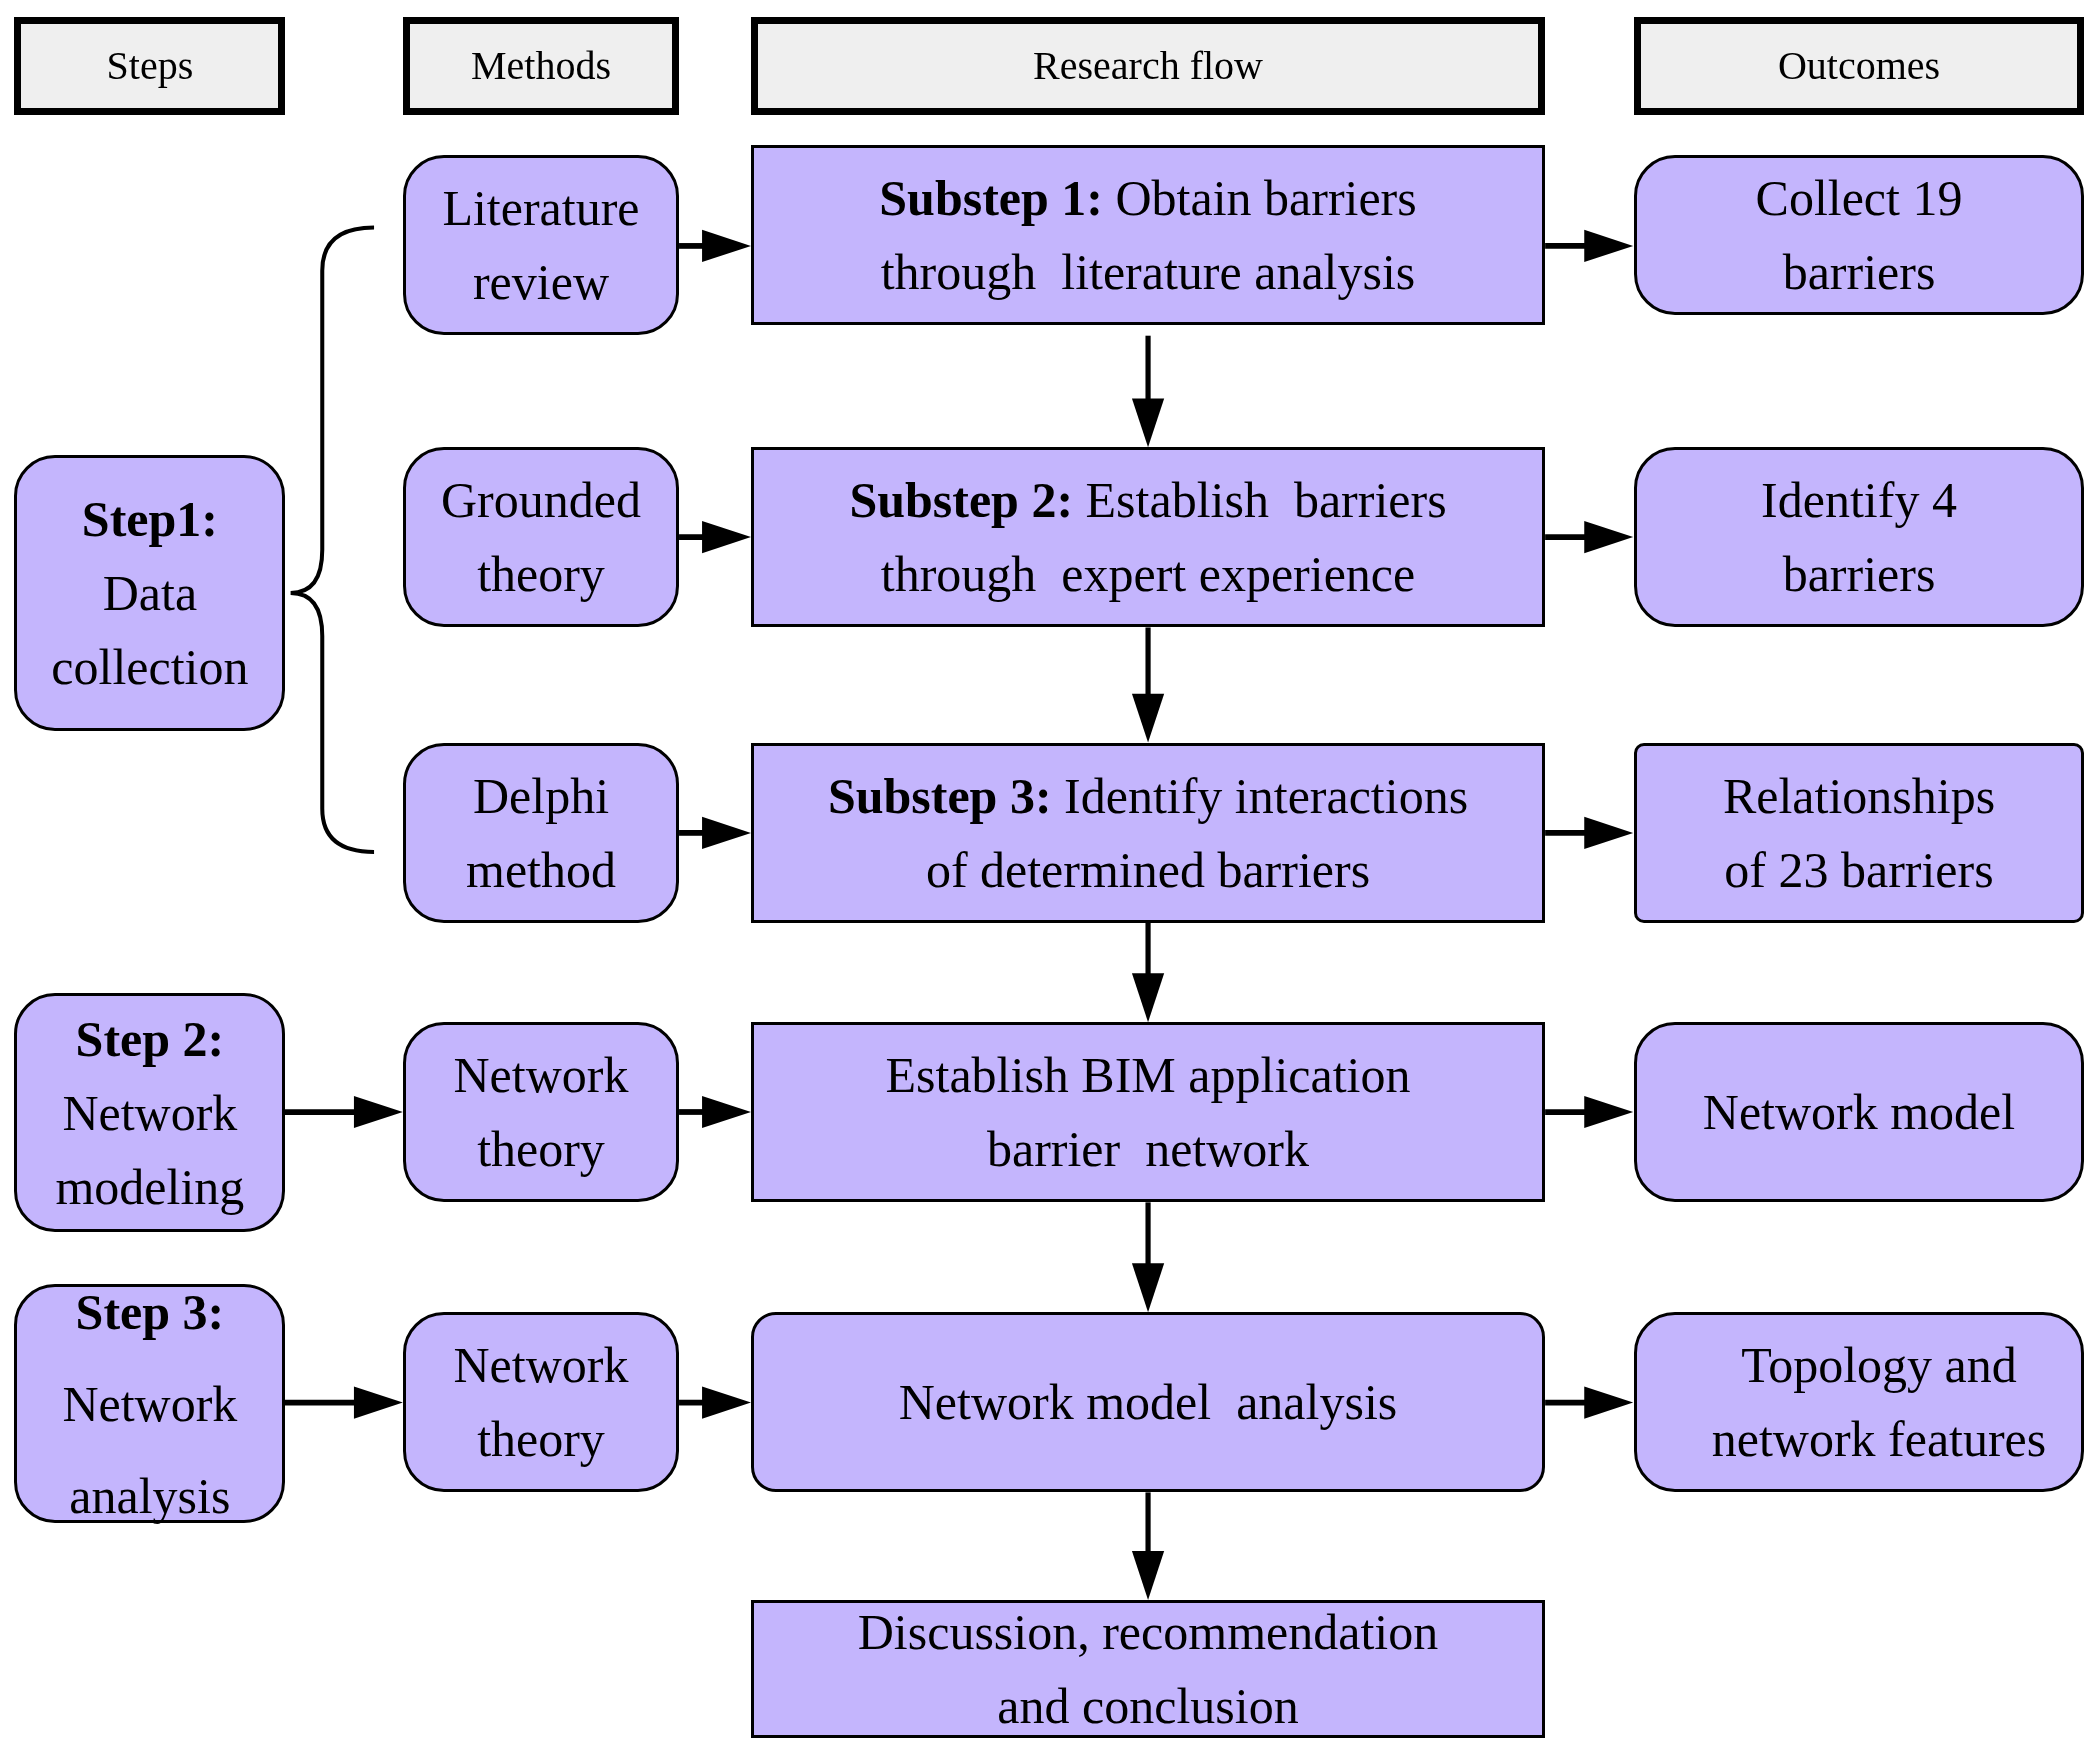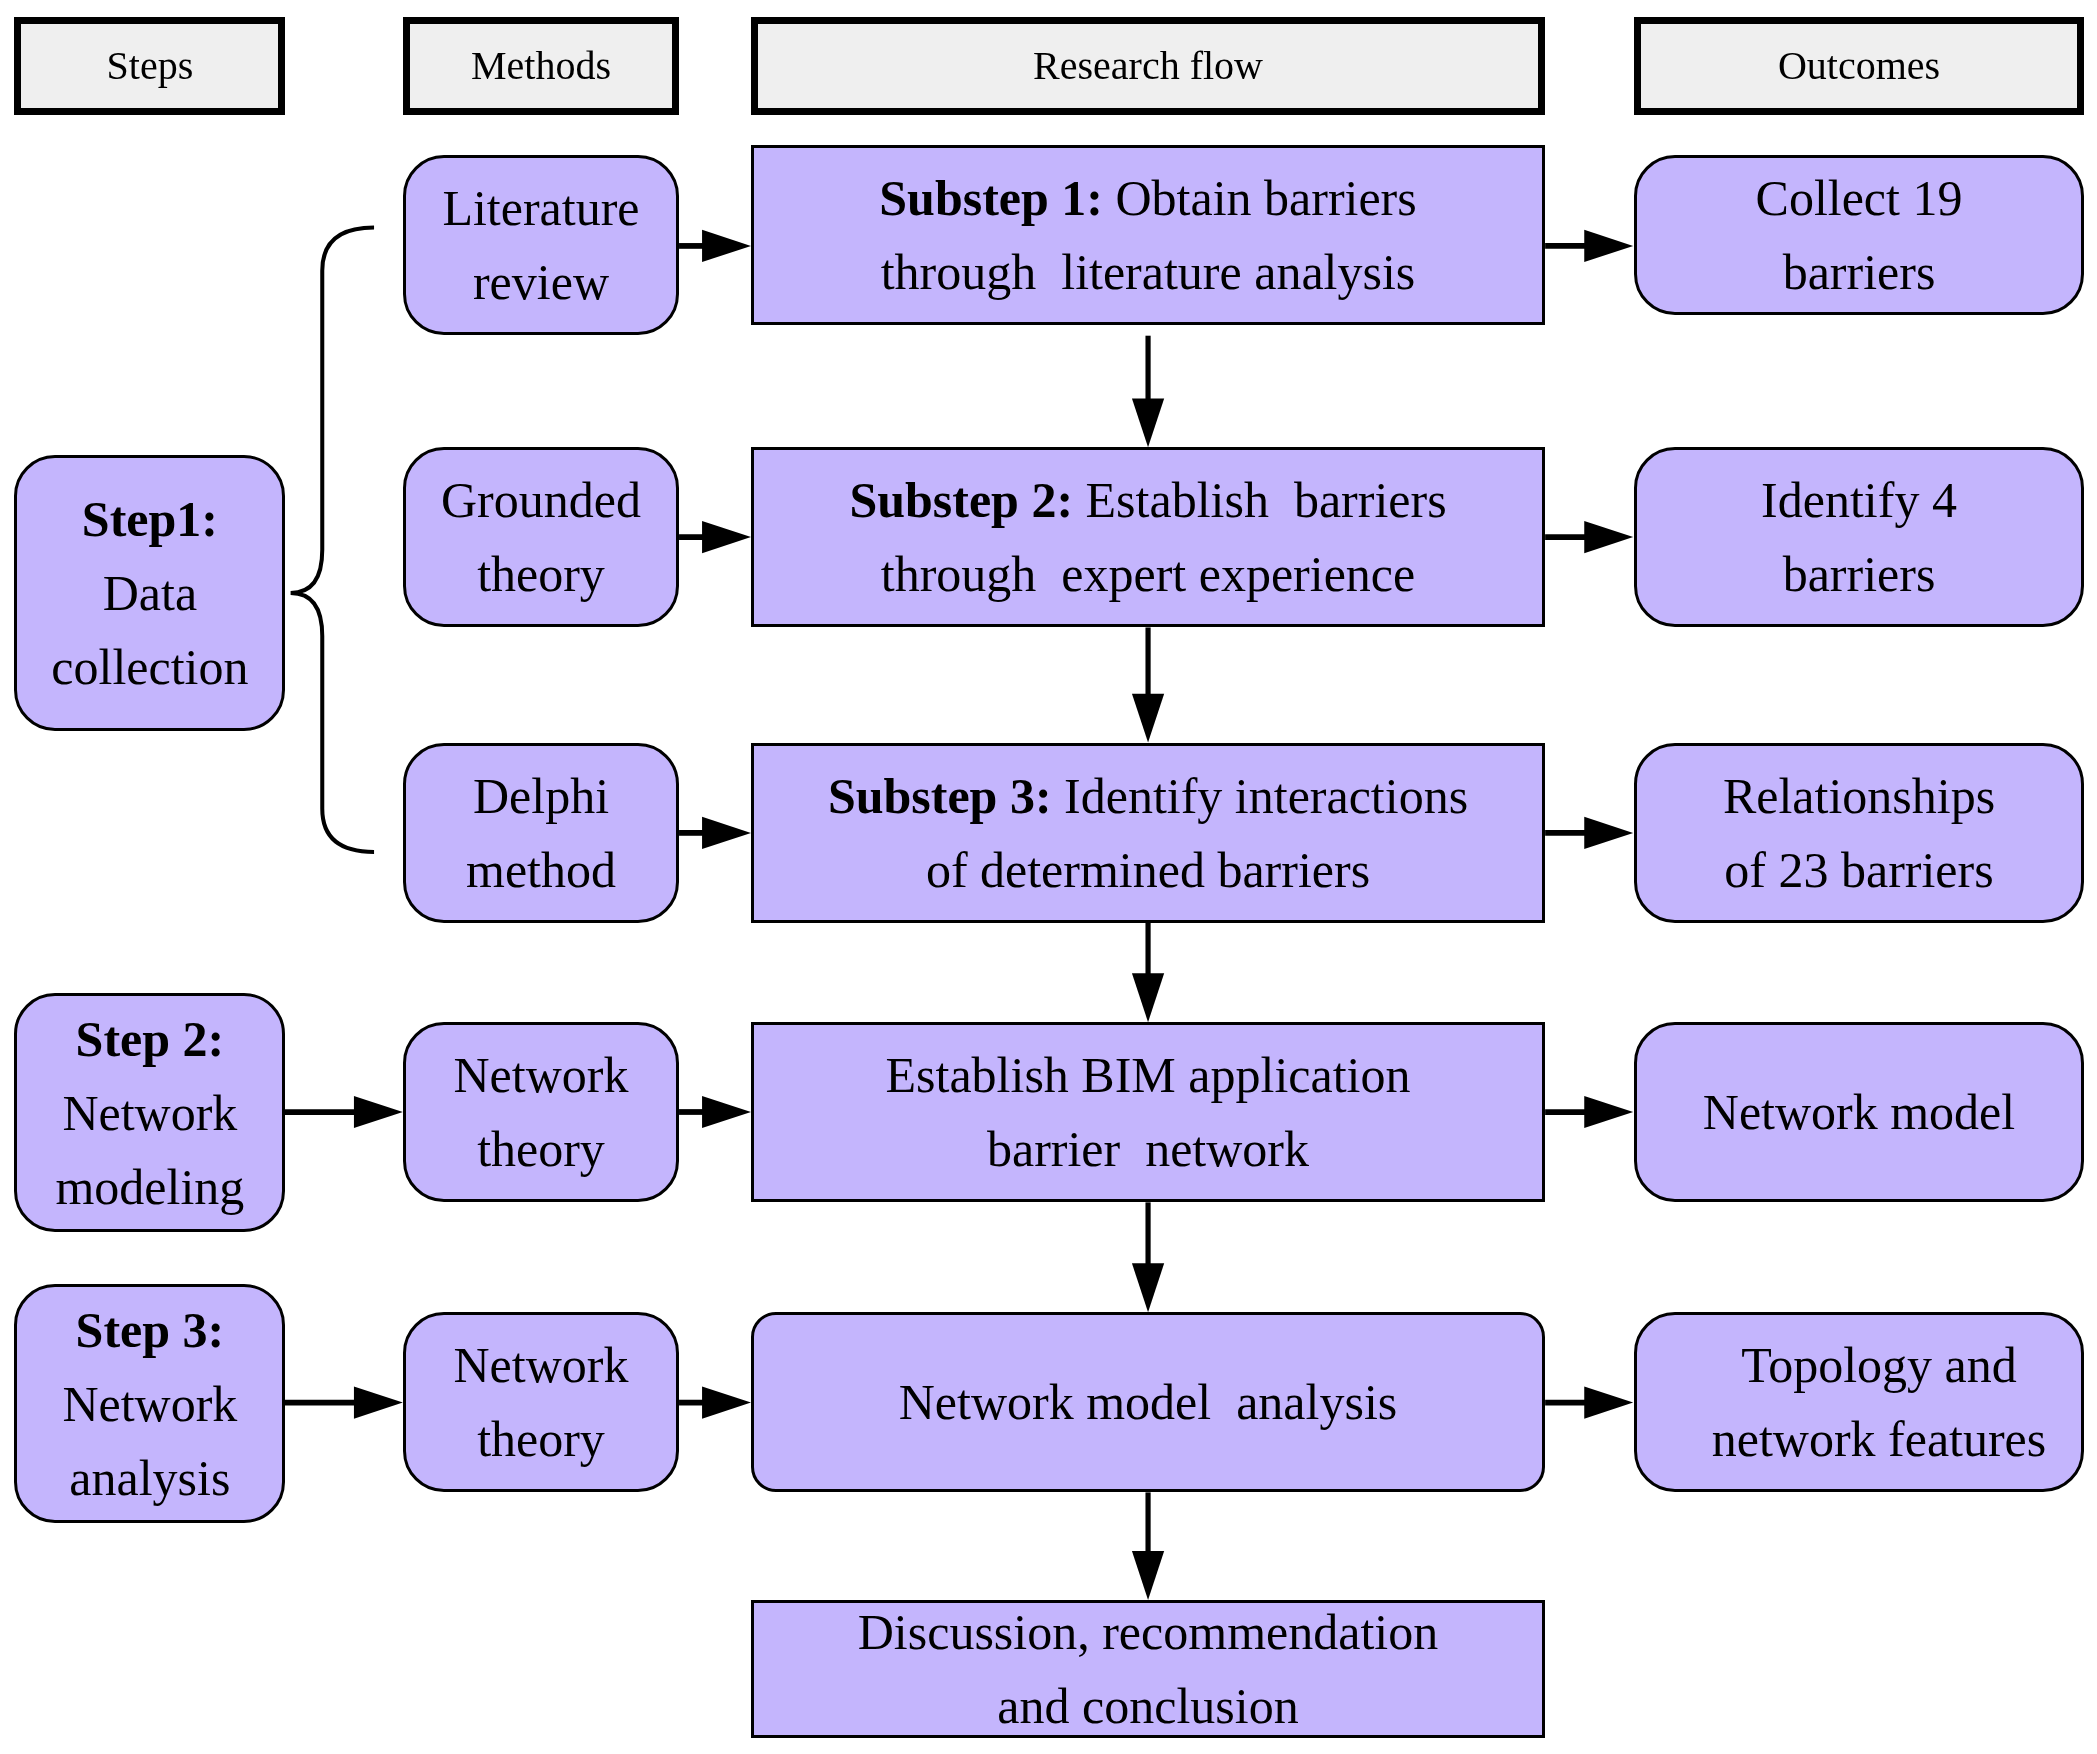--- a/index.html
+++ b/index.html
@@ -144,21 +144,21 @@
   <div class="box rounded" style="left:14.4px; top:455px; width:271px; height:276px;">
     <div class="line"><b>Step1:</b></div>
     <div class="line">Data</div>
     <div class="line">collection</div>
   </div>
   <div class="box rounded" style="left:14.4px; top:993px; width:271px; height:239px;">
     <div class="line"><b>Step 2:</b></div>
     <div class="line">Network</div>
     <div class="line">modeling</div>
   </div>
-  <div class="box rounded" style="left:14.4px; top:1284px; width:271px; height:239px;">
+  <div class="box rounded" style="left:14.4px; top:1284px; width:271px; height:239px;gap:18px;">
     <div class="line"><b>Step 3:</b></div>
     <div class="line">Network</div>
     <div class="line">analysis</div>
   </div>
 
   <div class="box rounded" style="left:403px; top:155px; width:276px; height:180px;">
     <div class="line">Literature</div>
     <div class="line">review</div>
   </div>
   <div class="box rounded" style="left:403px; top:447px; width:276px; height:180px;">
@@ -204,21 +204,21 @@
   </div>
 
   <div class="box rounded" style="left:1634px; top:155px; width:450px; height:160px;">
     <div class="line">Collect 19</div>
     <div class="line">barriers</div>
   </div>
   <div class="box rounded" style="left:1634px; top:447px; width:450px; height:180px;">
     <div class="line">Identify 4</div>
     <div class="line">barriers</div>
   </div>
-  <div class="box rounded" style="left:1634px; top:743px; width:450px; height:180px;">
+  <div class="box rounded" style="left:1634px; top:743px; width:450px; height:180px;border-radius:10px;">
     <div class="line">Relationships</div>
     <div class="line">of 23 barriers</div>
   </div>
   <div class="box rounded" style="left:1634px; top:1022px; width:450px; height:180px;">
     <div class="line">Network model</div>
     <div class="line"></div>
   </div>
   <div class="box rounded" style="left:1634px; top:1312px; width:450px; height:180px;padding-left:40px;">
     <div class="line">Topology and</div>
     <div class="line">network features</div>

